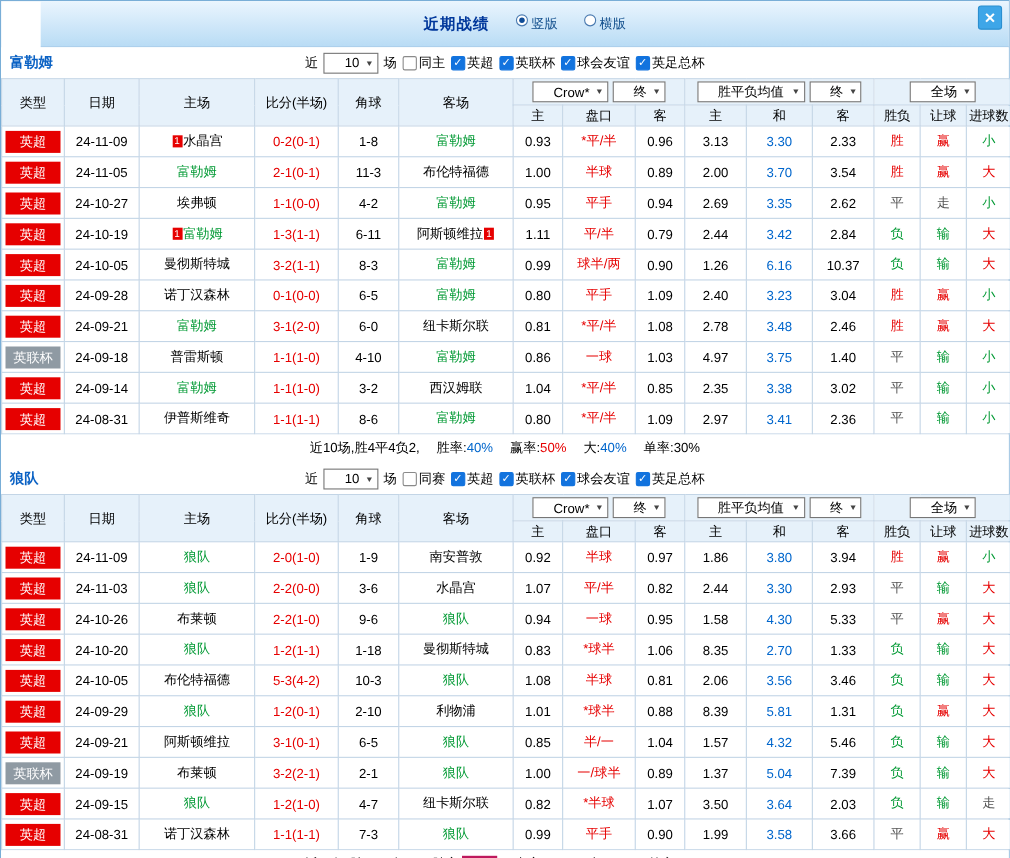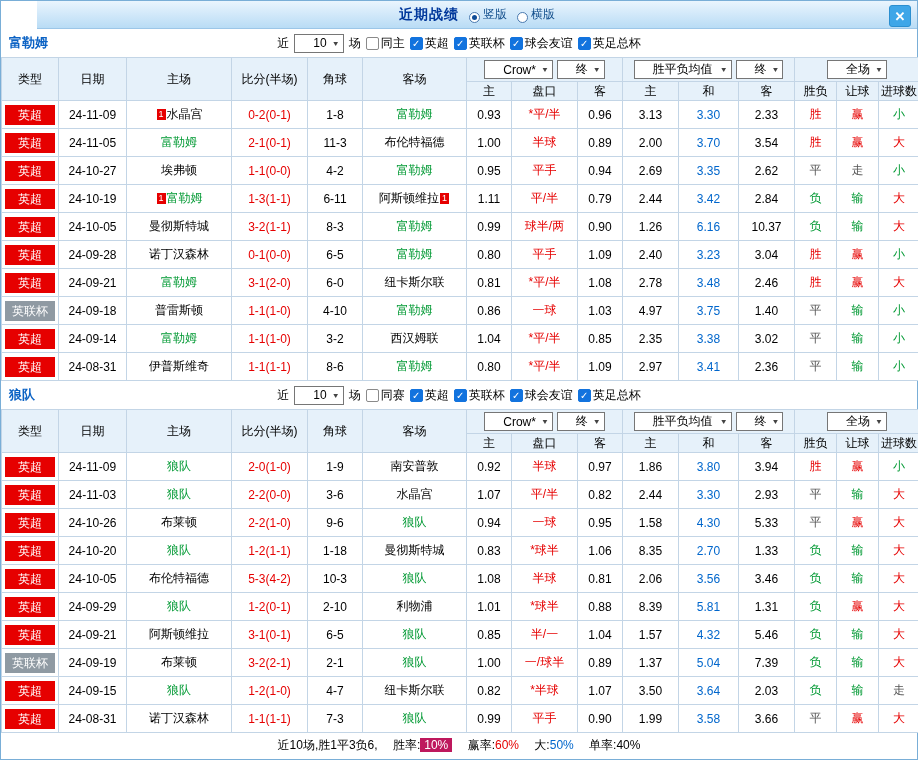--- a/index.html
+++ b/index.html
@@ -5,27 +5,27 @@
   * { box-sizing: border-box; }
   html,body { margin:0; padding:0; }
   body {
     font-family: "Liberation Sans", "DejaVu Sans", sans-serif;
     font-size: 12px; color:#000; background:#fff;
   }
   .window { width:918px; border:1px solid #79aed7; background:#fff; }
 
   
   .titlebar {
-    position:relative; height:28px;
+    position:relative; height:42px;
     background:linear-gradient(180deg,#eaf5fe 0%,#cfe7f9 55%,#b9dcf5 100%);
     border-bottom:1px solid #9cc6e8;
-    display:flex; align-items:center; justify-content:center; gap:10px;margin-left:36px;
+    display:flex; align-items:center; justify-content:center; gap:24px;margin-left:36px;
   }
   .title { font-size:14px; font-weight:bold; color:#00379b; letter-spacing:1px; }
-  .radio-label { display:inline-flex; align-items:flex-end; gap:3px; color:#14508d; cursor:pointer;font-family:Liberation Serif, serif; }
+  .radio-label { display:inline-flex; align-items:flex-start; gap:3px; color:#14508d; cursor:pointer;font-family:Liberation Serif, serif; }
   .radio { width:11px; height:11px; border:1px solid #4a7ab0; border-radius:50%; background:#fff; position:relative; display:inline-block; }
   .radio.checked::after { content:""; position:absolute; left:2px; top:2px; right:2px; bottom:2px; border-radius:50%; background:#0f4c97; }
   .close-btn {
     position:absolute; right:6px; top:4px; width:22px; height:22px;
     background:#3ea6e8; color:#fff; border:1px solid #2b8fd0; border-radius:3px;
     font-size:13px; font-weight:bold; line-height:19px; text-align:center; padding:0; cursor:pointer;
   }
 
   
   .section-bar { position:relative; height:28px; display:flex; align-items:center; background:#fff; }
@@ -393,20 +393,27 @@
     <td>2.97</td>
     <td class="avg-draw-cell">3.41</td>
     <td>2.36</td>
     <td class="t-gray">平</td>
     <td class="t-green">输</td>
     <td class="t-green">小</td>
   </tr>
       </tbody>
   </table>
 
+  <div class="summary">
+    <span>近10场,胜4平4负2,</span>
+    <span class="sum-seg"><span>胜率:</span><span class="v-blue">40%</span></span>
+    <span class="sum-seg"><span>赢率:</span><span class="v-red">50%</span></span>
+    <span class="sum-seg"><span>大:</span><span class="v-blue">40%</span></span>
+    <span class="sum-seg"><span>单率:</span><span class="v-black">30%</span></span>
+  </div>
 
   <div class="section-bar">
     <span class="team-name">狼队</span>
     <div class="filters">
       <span>近</span>
       <span class="dropdown dd-count">
         <span>10</span>
         <span class="dd-arrow">▼</span>
       </span>
       <span>场</span>

